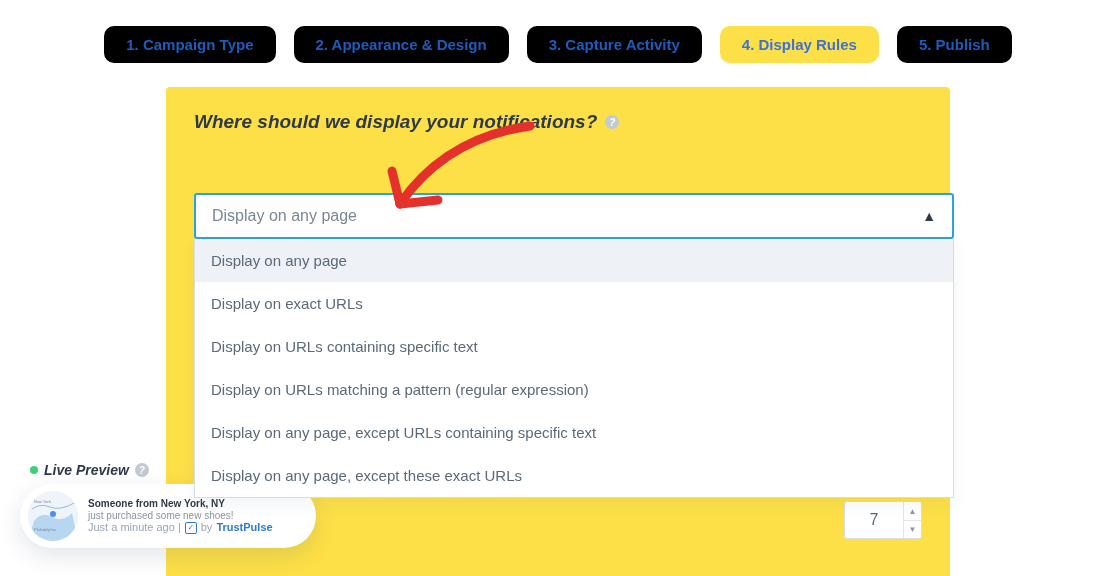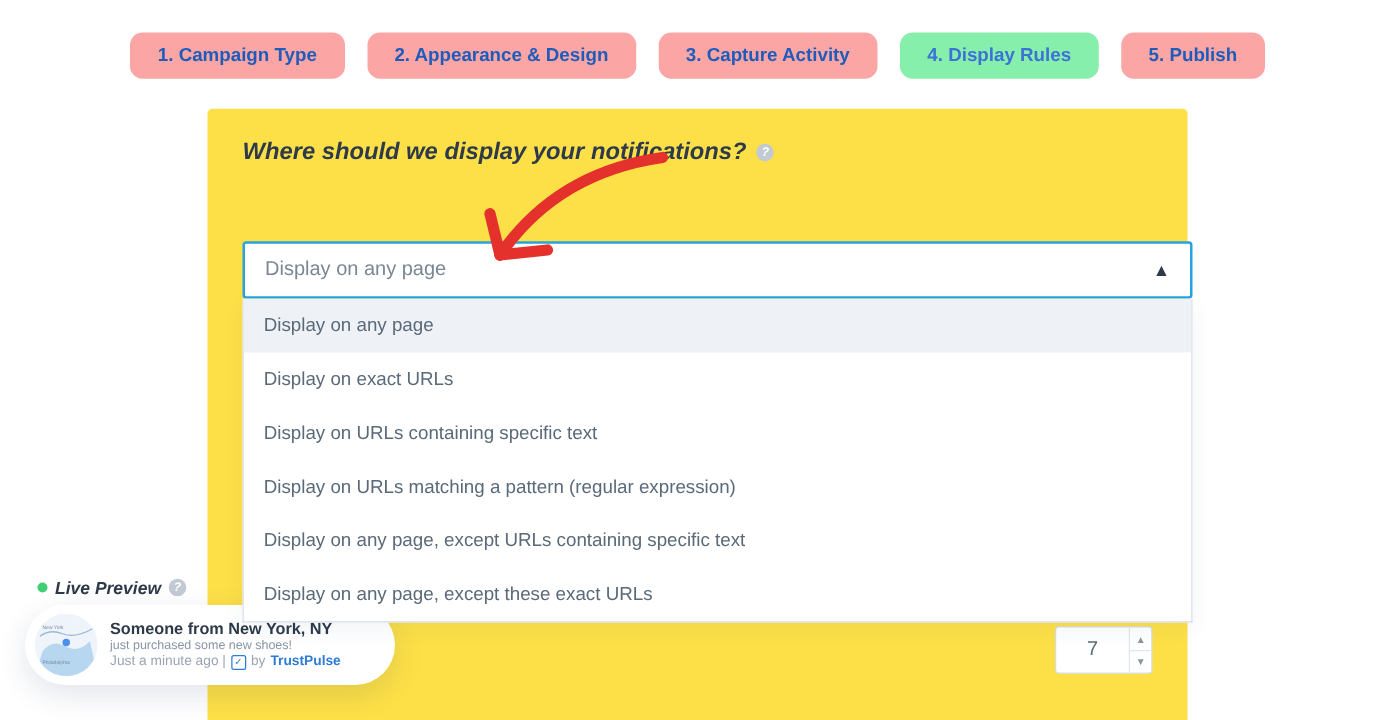--- a/index.html
+++ b/index.html
@@ -2,24 +2,24 @@
 <html><head>
 <meta charset="utf-8">
 <style>
   * { box-sizing: border-box; margin: 0; padding: 0; }
   html, body { width: 1116px; height: 576px; font-family: "Segoe UI", Arial, sans-serif; background: #fff; color: #5a6a79; }
   .page { width: 1116px; height: 576px; position: relative; overflow: hidden; }
 
   
   .steps { display: flex; justify-content: center; gap: 18px; padding: 26px 0 14px; }
   .step {
-    padding: 10px 22px; border-radius: 10px; background: #fca5a5;
+    padding: 10px 22px; border-radius: 10px; background: #000000;
     font-weight: 700; font-size: 15px; color: #1e5cbc; cursor: pointer;
   }
-  .step.active { background: #86efac; color: #3c72d6; }
+  .step.active { background: #fde047; color: #3c72d6; }
 
   
   .panel {
     width: 784px; margin: 10px auto 0; background: #fde047;
     border-radius: 4px; padding: 24px 28px 40px; position: relative;
   }
   .panel-heading {
     font-style: italic; font-weight: 800; font-size: 19px; color: #2e3a4a;
     display: flex; align-items: center; gap: 8px;
   }
@@ -68,21 +68,21 @@
   .live-preview { position: absolute; left: 30px; bottom: 98px; display: flex; align-items: center; gap: 6px; font-size: 14px; font-weight: 700; font-style: italic; color: #2e3a4a; }
   .live-dot { width: 8px; height: 8px; background: #3fcf77; border-radius: 50%; display: inline-block; }
 
   .preview-card {
     position: absolute; left: 20px; bottom: 28px; width: 296px; height: 64px;
     background: #fff; border-radius: 34px; box-shadow: 0 8px 24px rgba(20,40,90,.12);
     display: flex; align-items: center; padding: 8px 14px 8px 8px; gap: 10px;
   }
   .avatar-wrap { width: 50px; height: 50px; border-radius: 50%; overflow: hidden; background: #eaf1f8; position: relative; }
   .card-body { display: flex; flex-direction: column; line-height: 1.15; }
-  .card-title { font-weight: 700; font-size: 13px; color: #2e3a4a; }
+  .card-title { font-weight: 700; font-size: 10px; color: #2e3a4a; }
   .card-sub { font-size: 10px; color: #8a95a4; }
   .card-foot { font-size: 11px; color: #9aa5b4; display: flex; align-items: flex-end; gap: 4px; }
   .badge { width: 12px; height: 12px; border: 1px solid #2e7bd6; border-radius: 2px; color: #2e7bd6; font-size: 8px; display: inline-flex; align-items: center; justify-content: center; }
   .brand { color: #2e7bd6; font-weight: 600; }
 
   
   .arrow { position: absolute; left: 380px; top: 116px; width: 160px; height: 110px; pointer-events: none; }
 
 </style>
 </head>

